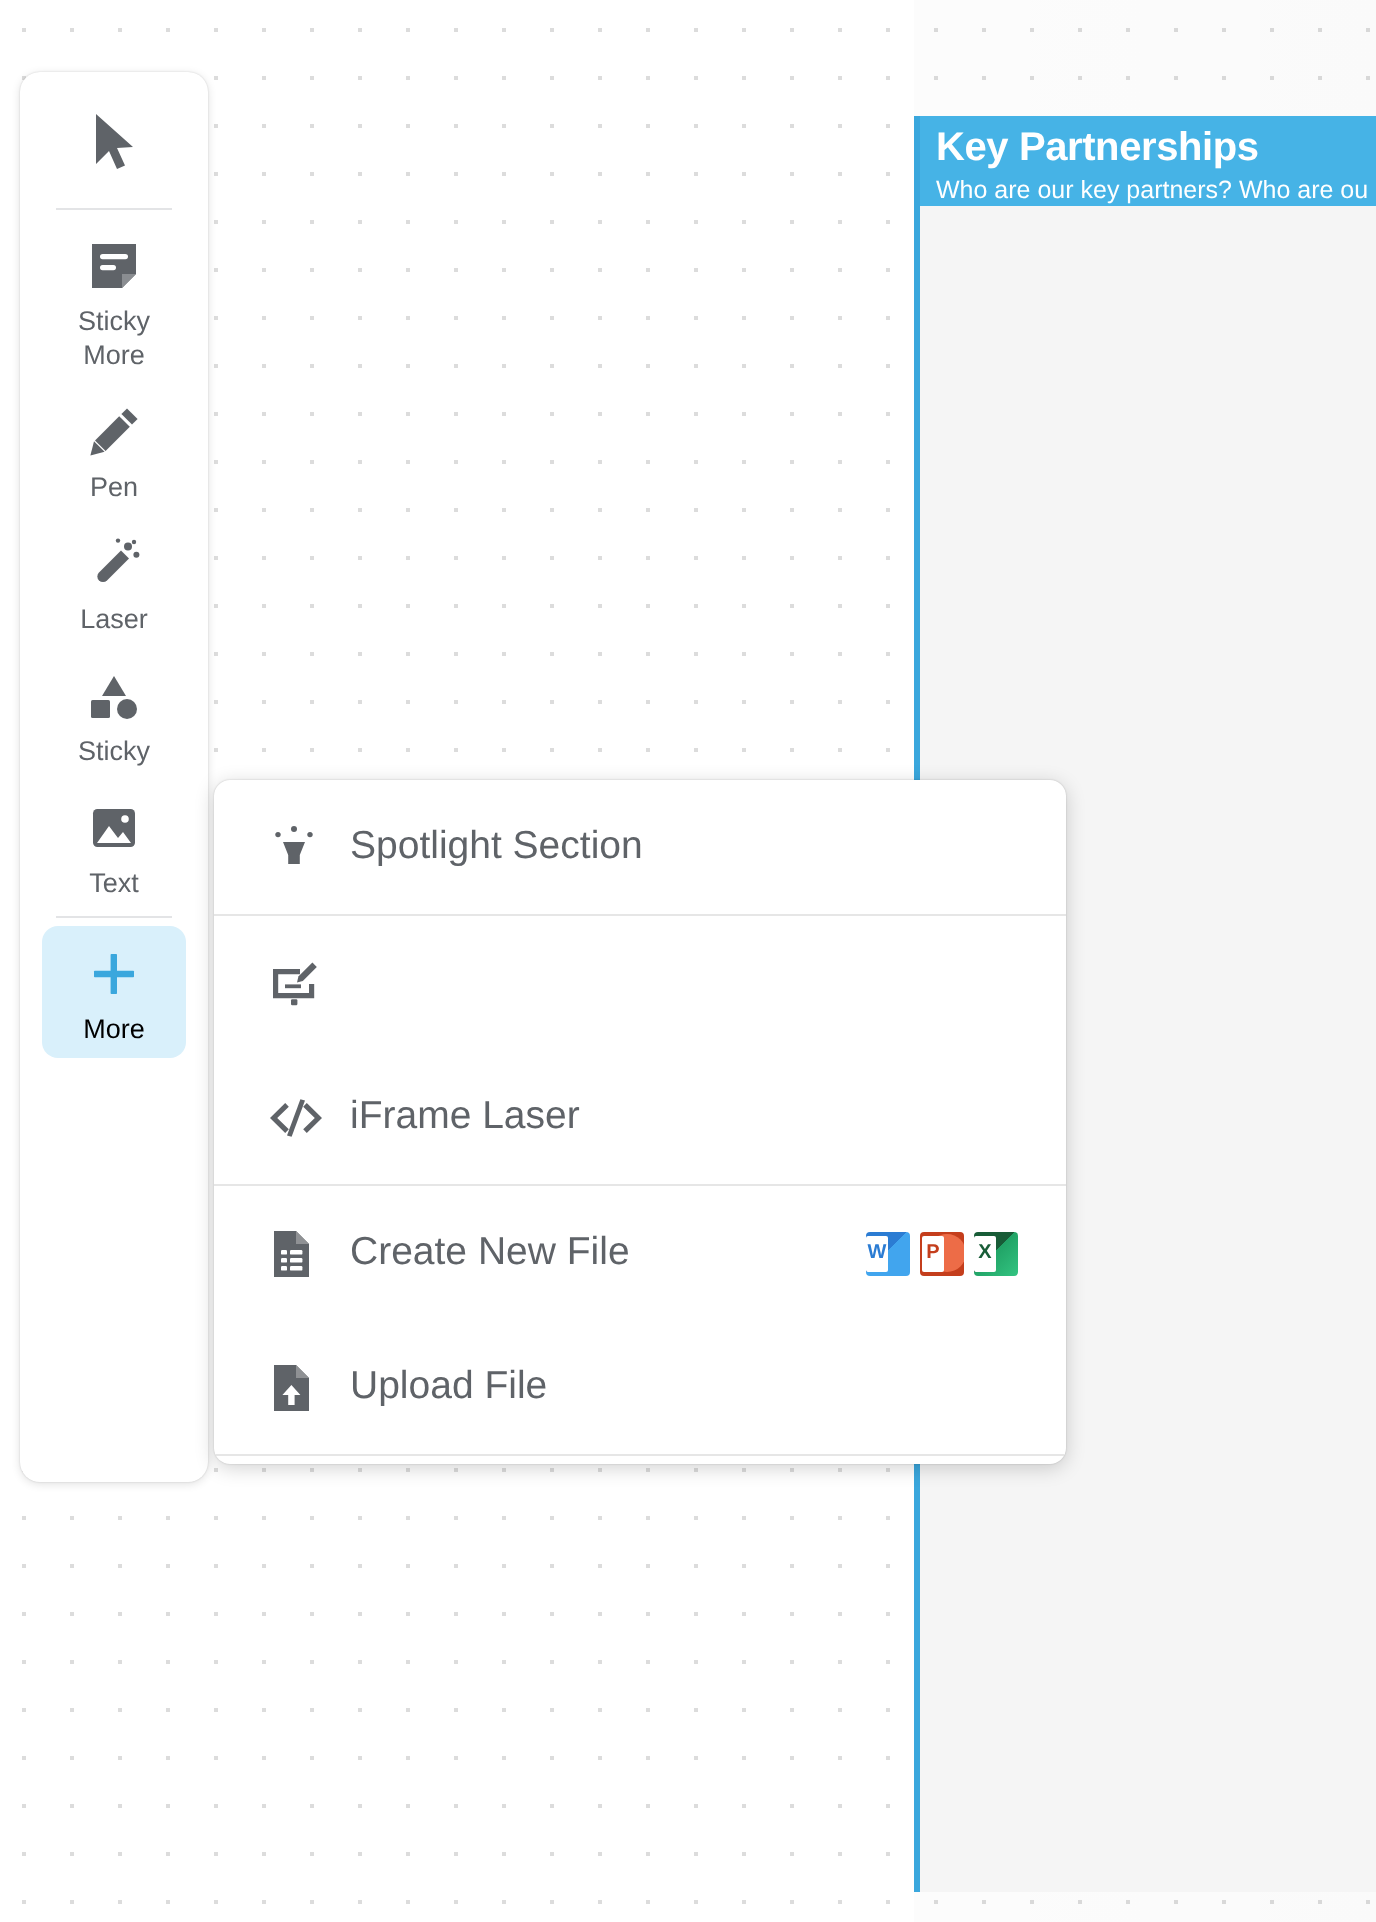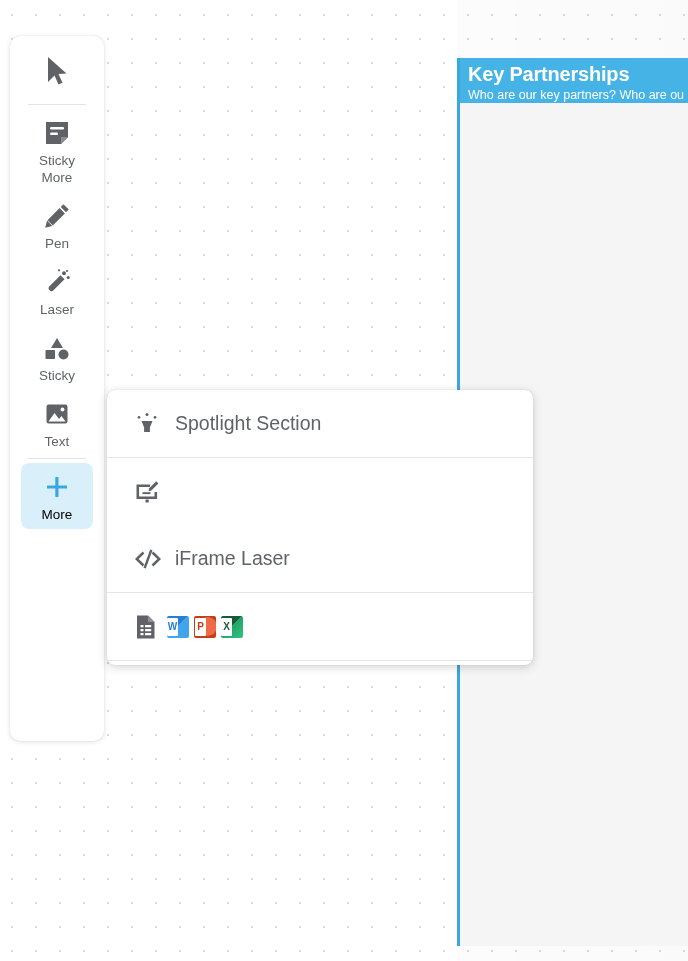--- a/index.html
+++ b/index.html
@@ -361,31 +361,42 @@
         <path d="M4 2.5 h11 l6.5 6.5 v16.5 h-17.5 Z" fill="#5f6368"></path>
         <path d="M15 2.5 l6.5 6.5 h-6.5 Z" fill="#8f9194"></path>
         <rect x="7.5" y="12" width="3" height="2.3" rx="0.6" fill="#ffffff"></rect>
         <rect x="12" y="12" width="6.2" height="2.3" rx="0.6" fill="#ffffff"></rect>
         <rect x="7.5" y="16" width="3" height="2.3" rx="0.6" fill="#ffffff"></rect>
         <rect x="12" y="16" width="6.2" height="2.3" rx="0.6" fill="#ffffff"></rect>
         <rect x="7.5" y="20" width="3" height="2.3" rx="0.6" fill="#ffffff"></rect>
         <rect x="12" y="20" width="6.2" height="2.3" rx="0.6" fill="#ffffff"></rect>
       </svg>
     </span>
+    <span class="mlabel">Create New File</span>
     <span class="office-icons">
       <span class="oicon word">
         <span class="glyph">W</span>
       </span>
       <span class="oicon ppt">
         <span class="circ"></span>
         <span class="glyph">P</span>
       </span>
       <span class="oicon xls">
         <span class="glyph">X</span>
       </span>
     </span>
   </div>
 
+  <div class="mitem">
+    <span class="micon">
+      <svg width="26" height="28" viewBox="0 0 26 28">
+        <path d="M4 2.5 h11 l6.5 6.5 v16.5 h-17.5 Z" fill="#5f6368"></path>
+        <path d="M15 2.5 l6.5 6.5 h-6.5 Z" fill="#8f9194"></path>
+        <path d="M12.7 12.5 L17.2 17.5 h-2.9 v5.0 h-3.2 v-5.0 h-2.9 Z" fill="#ffffff"></path>
+      </svg>
+    </span>
+    <span class="mlabel">Upload File</span>
+  </div>
 
   <div class="menu-sep"></div>
 
 
 </div>
 
 </body></html>

